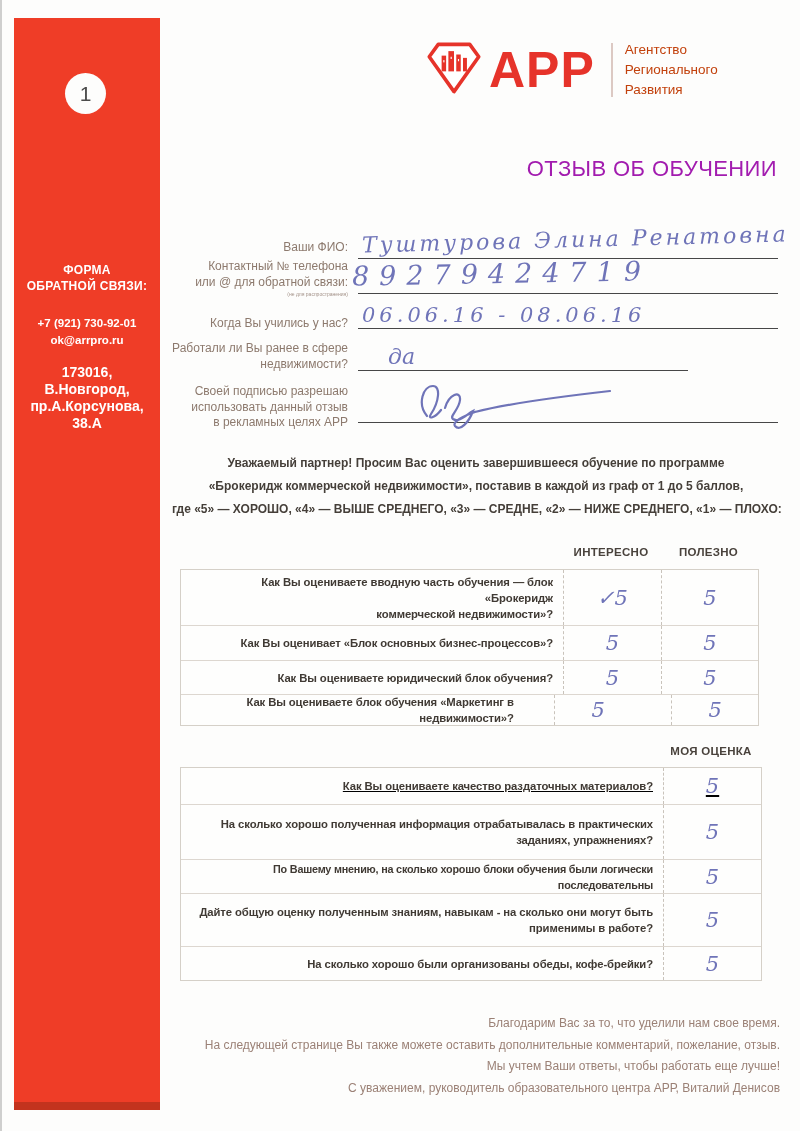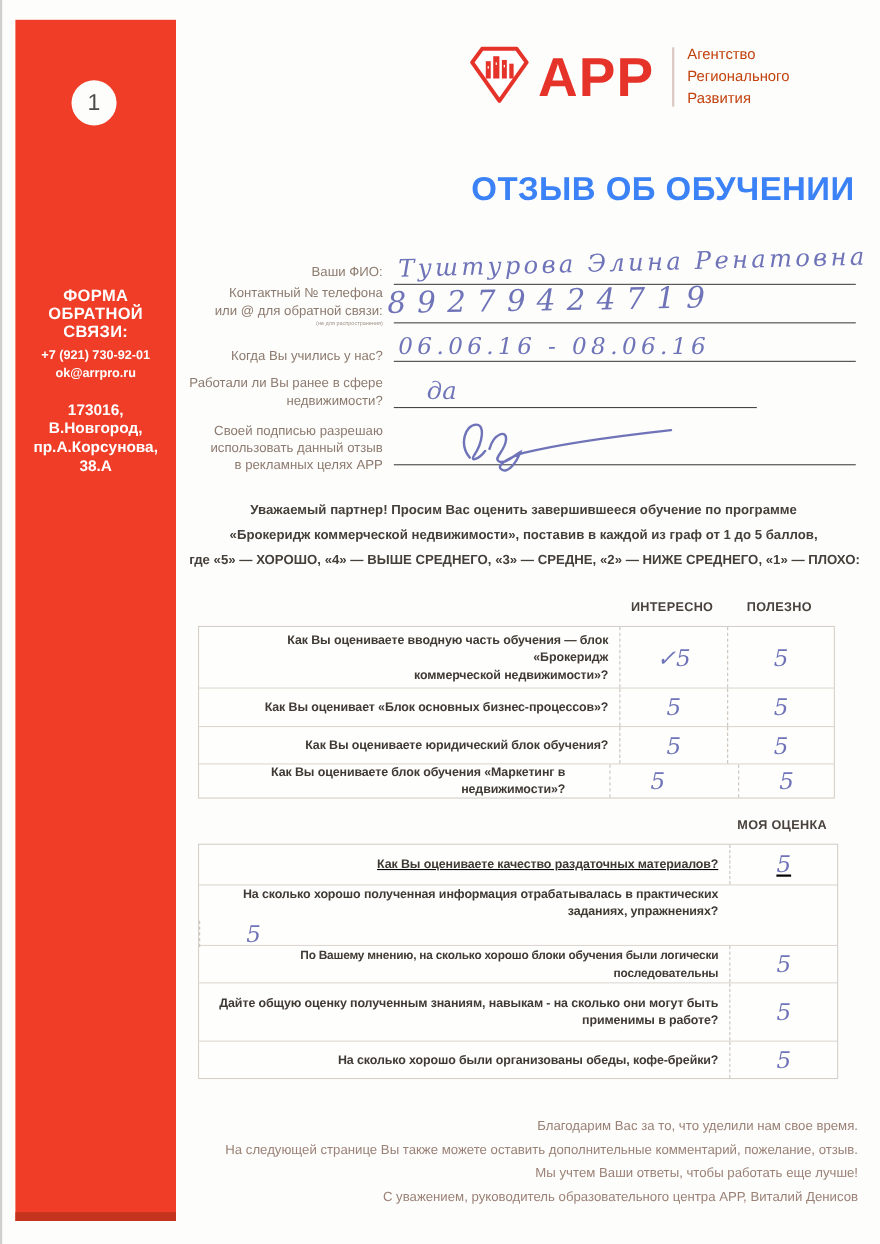--- a/index.html
+++ b/index.html
@@ -12,30 +12,30 @@
   .scan-edge{left:0;top:0;width:2px;height:1131px;background:#bfbfbf;opacity:.75;}
   
   .sidebar{left:14px;top:18px;width:146px;height:1092px;background:#ef3d27;}
   .sidebar::after{content:"";position:absolute;left:0;bottom:0;width:100%;height:8px;background:#c3331e;}
   .page-circle{
     position:absolute;left:51px;top:55px;width:41px;height:41px;border-radius:50%;
     background:#fdfdfc;display:flex;align-items:center;justify-content:center;
     color:#4c4c4c;font-size:21px;
   }
   .side-txt{position:absolute;left:0;width:100%;text-align:center;color:#ffffff;font-weight:bold;}
-  .side-title{top:244px;font-size:15px;line-height:16px;letter-spacing:.3px;}
+  .side-title{top:244px;font-size:12px;line-height:16px;letter-spacing:.3px;}
   .side-contact{top:297px;font-size:11.5px;line-height:17px;}
   .side-addr{top:346px;font-size:14px;line-height:17px;}
   
   .logo-row{top:40px;left:427px;display:flex;align-items:center;}
   .logo-abbr{font-size:50px;font-weight:bold;color:#e6332a;letter-spacing:1px;line-height:54px;margin-left:8px;}
   .logo-div{width:2px;height:54px;background:#dcc9c3;margin:0 12px 0 16px;}
   .logo-tag{font-size:13.5px;line-height:20px;color:#c2410c;}
   
-  .doc-title{top:156px;right:23px;font-size:30px;font-weight:bold;color:#3b82f6;letter-spacing:.4px;}
+  .doc-title{top:156px;right:23px;font-size:22px;font-weight:normal;color:#a21caf;letter-spacing:.4px;}
   
   .flabel{left:170px;width:178px;text-align:right;font-size:12px;line-height:15.5px;color:#8d7a6e;}
   .fnote{left:252px;width:96px;text-align:right;font-size:5px;color:#a4938a;}
   .fline{border-top:1.5px solid #474747;height:0;}
   .hand{font-family:"DejaVu Serif",serif;font-style:italic;color:#6f74b8;}
   .hand-name{left:362px;top:227px;font-size:22px;letter-spacing:3px;transform:rotate(-1.5deg);}
   .hand-phone{left:352px;top:258px;font-size:27px;letter-spacing:10px;transform:rotate(-1deg);}
   .hand-dates{left:362px;top:303px;font-size:21px;letter-spacing:4px;}
   .hand-yes{left:388px;top:344px;font-size:22px;}
   
@@ -201,21 +201,21 @@
 
   <div class="abs my-head">МОЯ ОЦЕНКА</div>
 
   <div class="abs tbl t2" style="left:180px;top:767px;width:580px;">
     <div class="trow" style="height:36px;text-decoration:underline;">
       <div class="qcell">Как Вы оцениваете качество раздаточных материалов?</div>
       <div class="scell">
           <span class="hand">5</span>
         </div>
     </div>
-    <div class="trow" style="height:54px;flex-direction:column;">
+    <div class="trow" style="height:54px;">
       <div class="qcell">На сколько хорошо полученная информация отрабатывалась в практических
 заданиях, упражнениях?</div>
       <div class="scell">
           <span class="hand">5</span>
         </div>
     </div>
     <div class="trow" style="height:33px;">
       <div class="qcell tight">По Вашему мнению, на сколько хорошо блоки обучения были логически последовательны</div>
       <div class="scell">
           <span class="hand">5</span>

